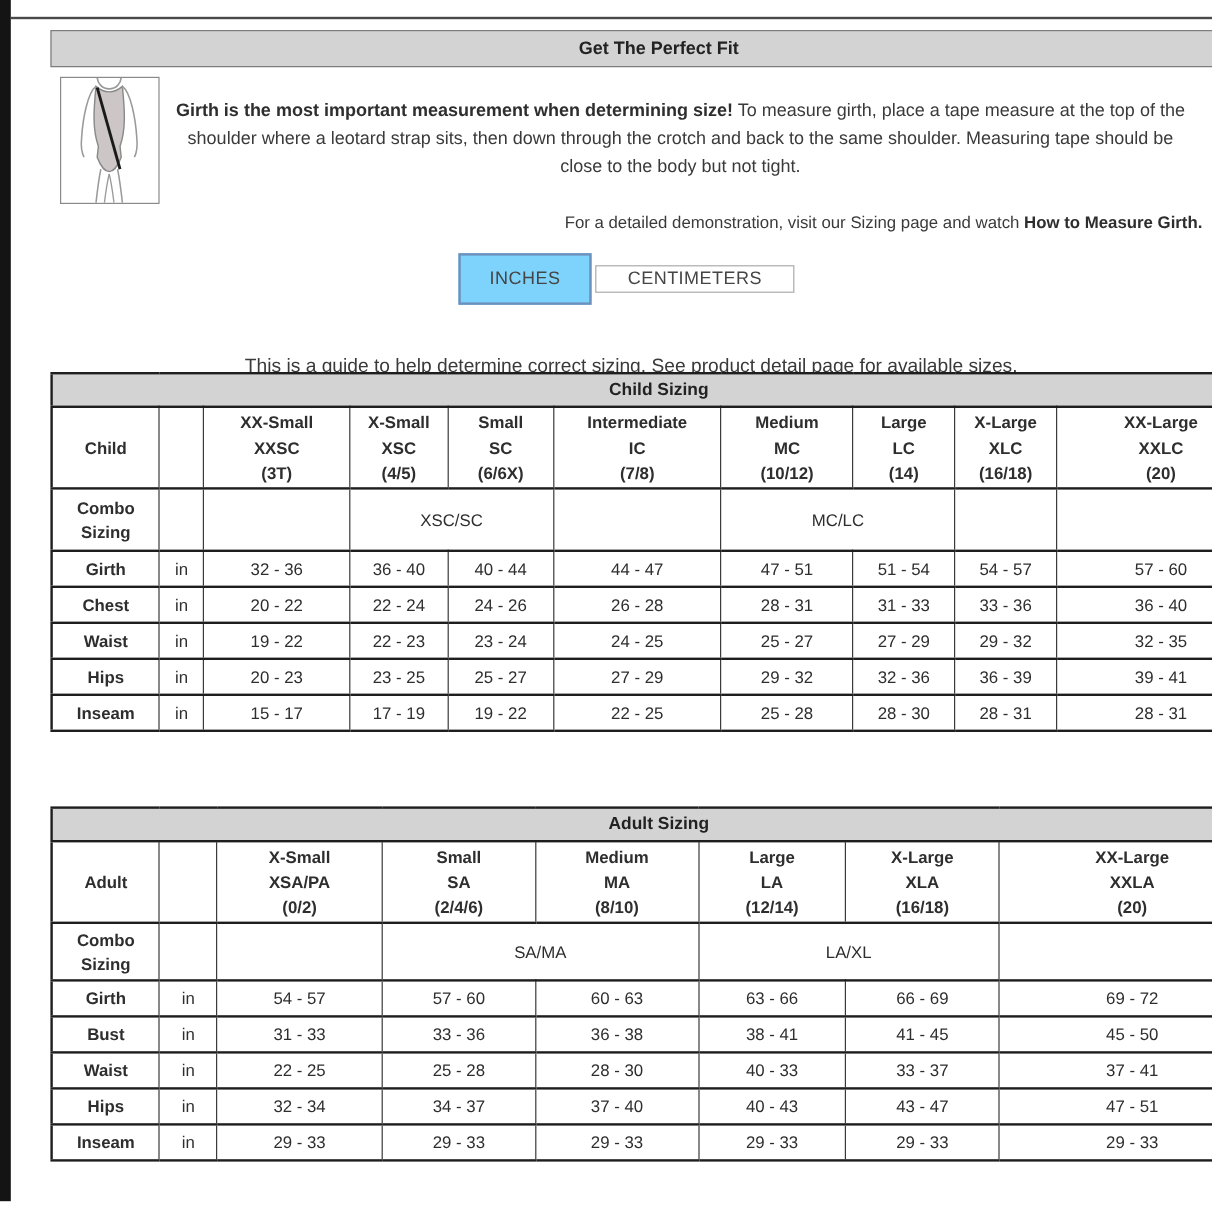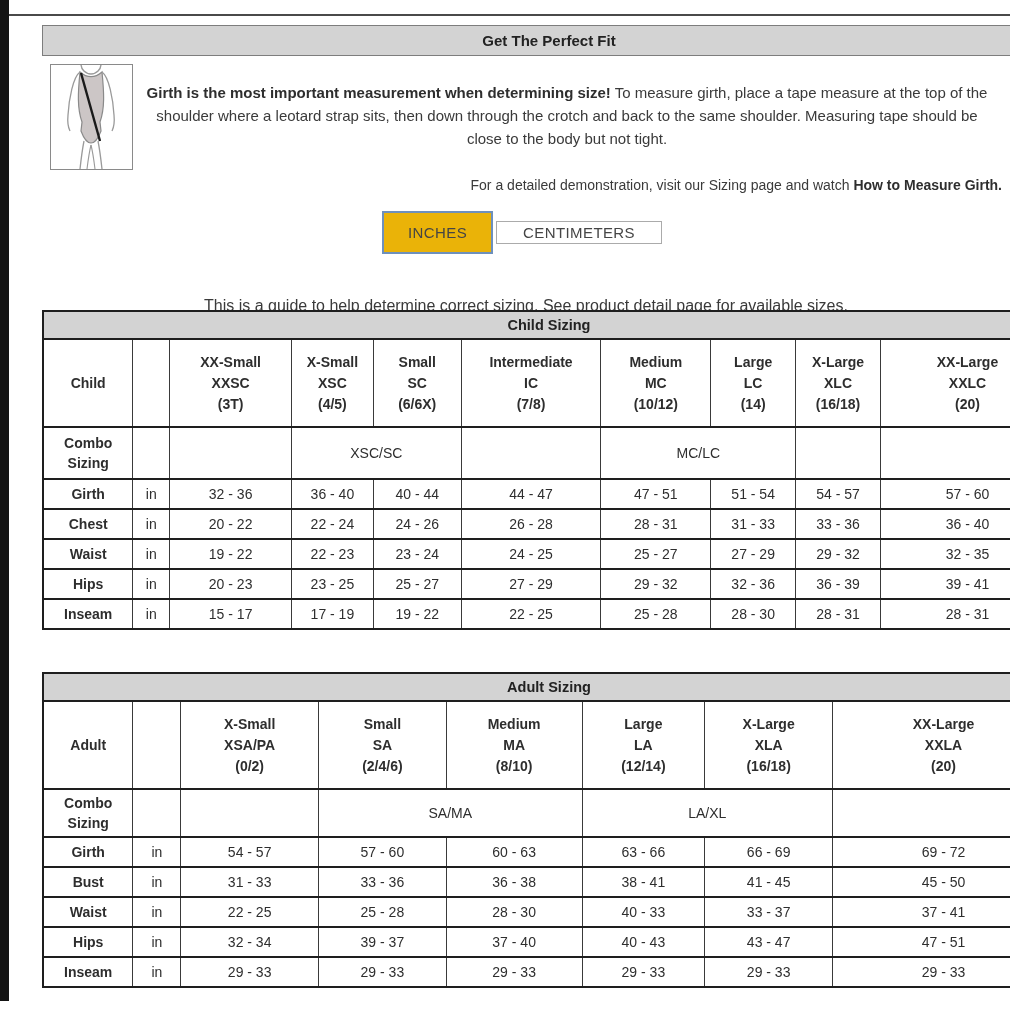--- a/index.html
+++ b/index.html
@@ -32,42 +32,42 @@
     position:absolute; top:138px; left:20px; width:940px; text-align:right;
     font-size:14px; color:#3a3a3a;
   }
   .bold { font-weight:bold; color:#2e2e2e; }
 
   .btn-row { position:absolute; top:186px; left:0; width:960px; text-align:center; }
   .btn-row button {
     font-family:inherit; font-size:15px; color:#454545; letter-spacing:.4px;
     cursor:pointer; vertical-align:middle;
   }
-  .btn-inches { background:#eab308; border:2px solid #6e90bc; padding:11px 24px; }
+  .btn-inches { background:#7dd3fc; border:2px solid #6e90bc; padding:11px 24px; }
   .btn-cm     { background:#ffffff; border:1px solid #ababab; padding:2px 26px; margin-left:3px; }
 
   .note {
     position:absolute; top:256px; left:4px; width:960px; text-align:center;
     font-size:16px; color:#3a3a3a;
   }
 
   table.sizing-table {
     position:absolute; left:0; border-collapse:collapse; table-layout:fixed;
     color:#2e2e2e; border:2px solid #1e1e1e;
   }
   #child-table { top:285px; }
   #adult-table { top:647px; }
   .sizing-table td {
     border:1px solid #3a3a3a; border-top:2px solid #1e1e1e; border-bottom:2px solid #1e1e1e;
     text-align:center; vertical-align:middle; font-size:14px; padding:0 3px;
     white-space:pre-line; box-sizing:border-box;
   }
   .sizing-table td:first-child { font-weight:bold; }
   tr.cap td   { background:#d3d3d3; height:28px; font-weight:bold; font-size:14.5px; color:#222; }
-  tr.hdr td   { height:88px; font-weight:bold; line-height:21px; }
+  tr.hdr td   { height:68px; font-weight:bold; line-height:21px; }
   tr.combo td { height:52px; line-height:20px; font-weight:normal; }
   tr.combo td:first-child { font-weight:bold;margin-top:40px; }
   tr.data td  { height:30px; }
   #adult-table tr.combo td { height:48px; }
 </style>
 </head>
 <body>
 
 <div class="left-bar"></div>
 <div class="top-line"></div>
@@ -294,21 +294,21 @@
           <td>25 - 28</td>
           <td>28 - 30</td>
           <td>40 - 33</td>
           <td>33 - 37</td>
           <td>37 - 41</td>
         </tr>
         <tr class="data">
           <td>Hips</td>
           <td>in</td>
           <td>32 - 34</td>
-          <td>39 - 37</td>
+          <td>34 - 37</td>
           <td>37 - 40</td>
           <td>40 - 43</td>
           <td>43 - 47</td>
           <td>47 - 51</td>
         </tr>
         <tr class="data">
           <td>Inseam</td>
           <td>in</td>
           <td>29 - 33</td>
           <td>29 - 33</td>

